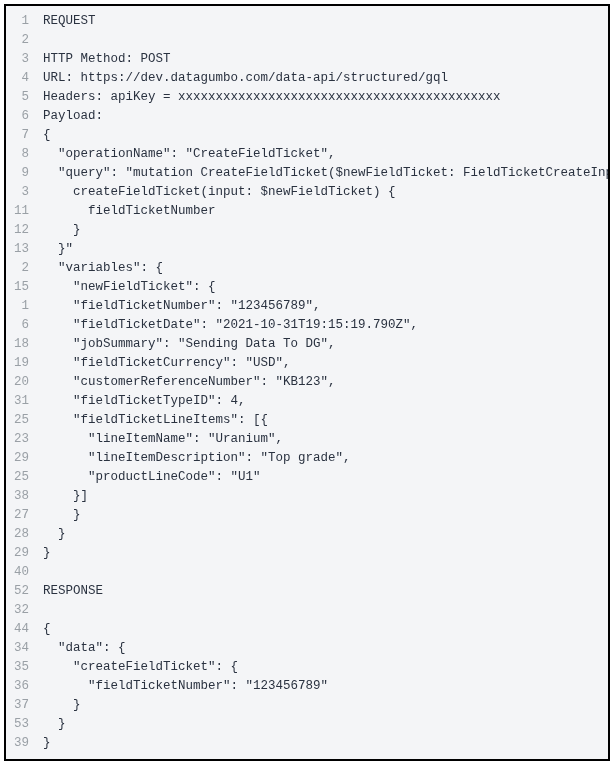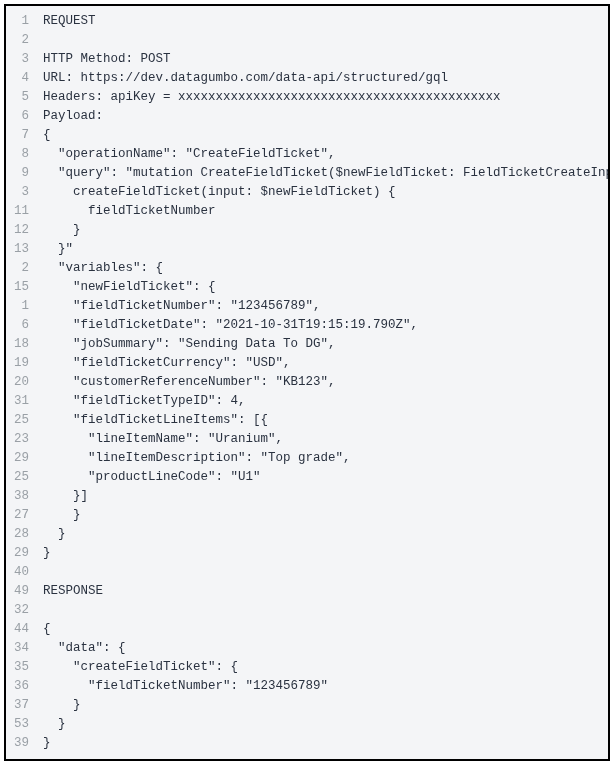--- a/index.html
+++ b/index.html
@@ -78,21 +78,21 @@
         <span class="ln">31</span>
         <span class="ln">25</span>
         <span class="ln">23</span>
         <span class="ln">29</span>
         <span class="ln">25</span>
         <span class="ln">38</span>
         <span class="ln">27</span>
         <span class="ln">28</span>
         <span class="ln">29</span>
         <span class="ln">40</span>
-        <span class="ln">49</span>
+        <span class="ln">52</span>
         <span class="ln">32</span>
         <span class="ln">44</span>
         <span class="ln">34</span>
         <span class="ln">35</span>
         <span class="ln">36</span>
         <span class="ln">37</span>
         <span class="ln">53</span>
         <span class="ln">39</span>
       </div>
     <div class="content" id="content">

